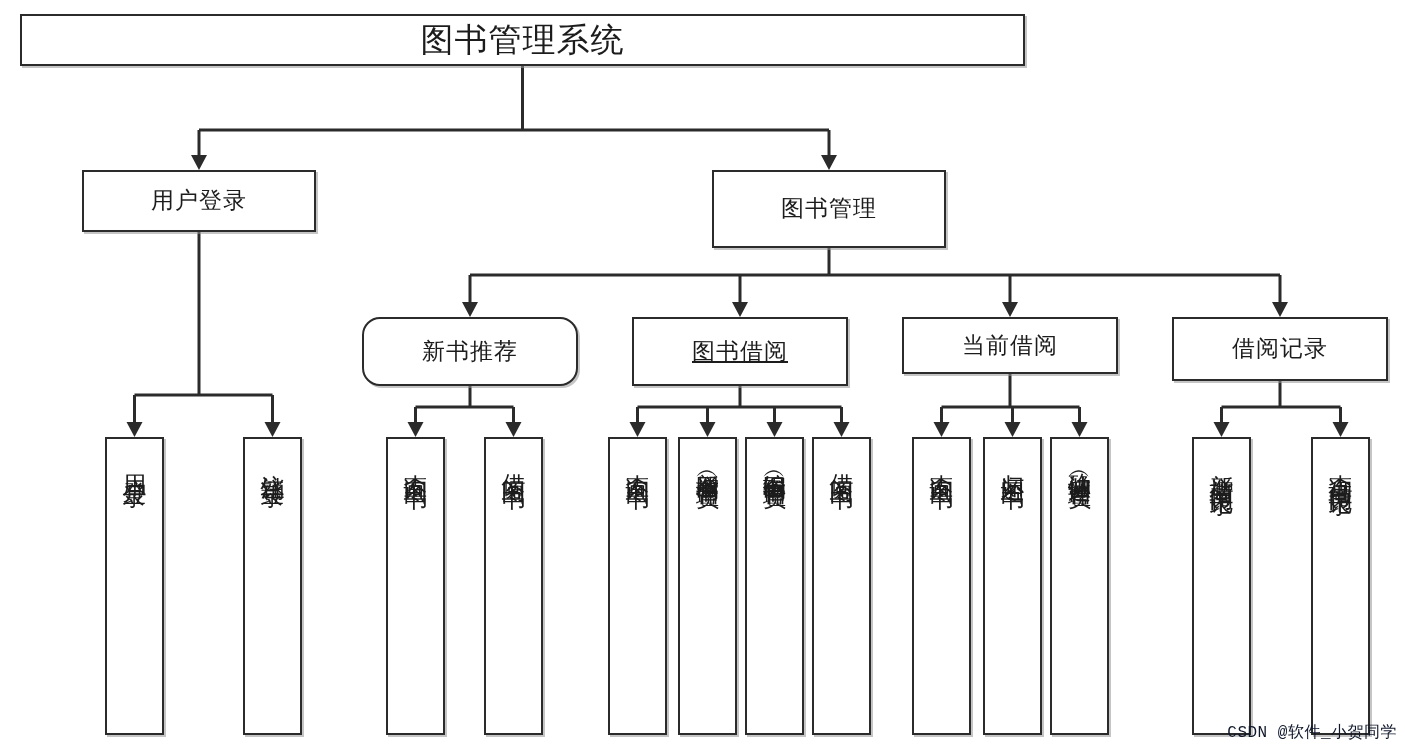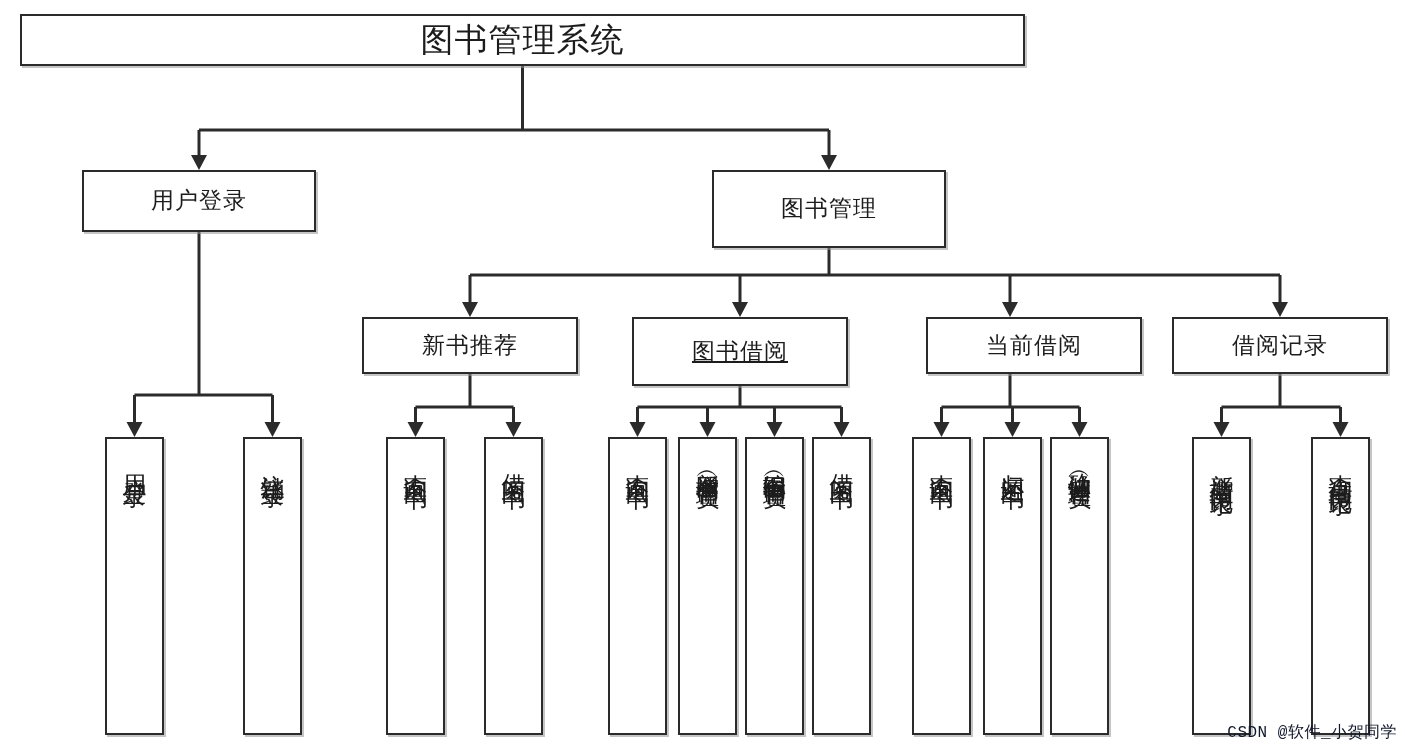--- a/index.html
+++ b/index.html
@@ -124,30 +124,30 @@
   <div id="nodes">
       <div class="node root" style="left: 20px; top: 14px; width: 1005px; height: 52px;">
         <span class="label">图书管理系统</span>
       </div>
       <div class="node lvl2" style="left: 82px; top: 170px; width: 234px; height: 62px;">
         <span class="label">用户登录</span>
       </div>
       <div class="node lvl2" style="left: 712px; top: 170px; width: 234px; height: 78px;">
         <span class="label">图书管理</span>
       </div>
-      <div class="node lvl3" style="left: 362px; top: 317px; width: 216px; height: 57px;">
+      <div class="node lvl3" style="left: 362px; top: 317px; width: 216px; height: 69px; border-radius: 18px;">
         <span class="label">新书推荐</span>
       </div>
       <div class="node lvl3" style="left: 632px; top: 317px; width: 216px; height: 69px; text-decoration: underline;">
         <span class="label">图书借阅</span>
       </div>
-      <div class="node lvl3" style="left: 902px; top: 317px; width: 216px; height: 57px; margin-left: 24px;">
+      <div class="node lvl3" style="left: 902px; top: 317px; width: 216px; height: 57px;">
         <span class="label">当前借阅</span>
       </div>
-      <div class="node lvl3" style="left: 1172px; top: 317px; width: 216px; height: 57px;">
+      <div class="node lvl3" style="left: 1172px; top: 317px; width: 216px; height: 64px;">
         <span class="label">借阅记录</span>
       </div>
       <div class="node leaf" style="left: 105px; top: 437px; width: 59px; height: 298px;">
         <span class="label">用户登录</span>
       </div>
       <div class="node leaf" style="left: 243px; top: 437px; width: 59px; height: 298px;">
         <span class="label">注销登录</span>
       </div>
       <div class="node leaf" style="left: 386px; top: 437px; width: 59px; height: 298px;">
         <span class="label">查询图书</span>

